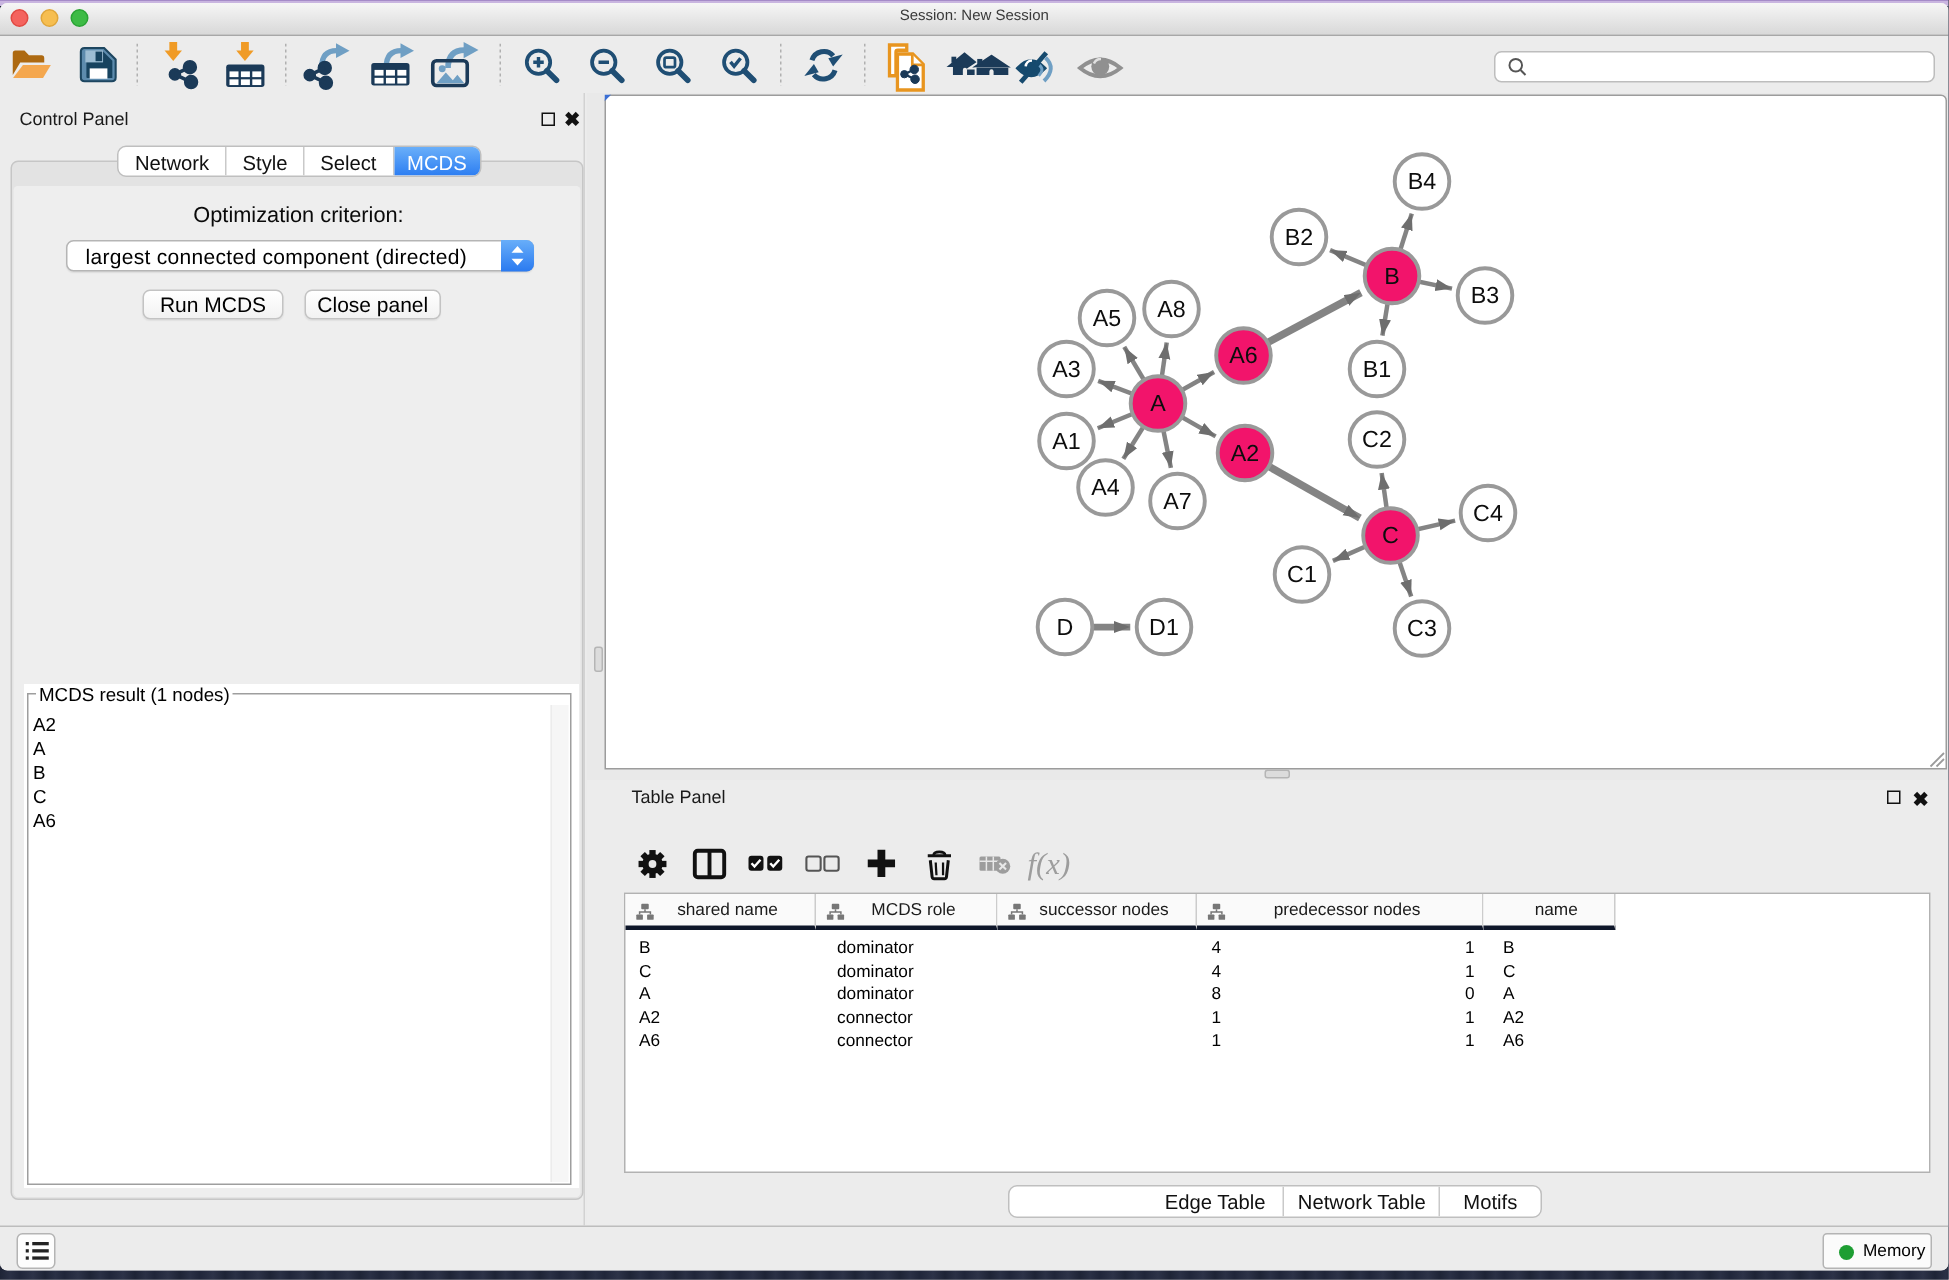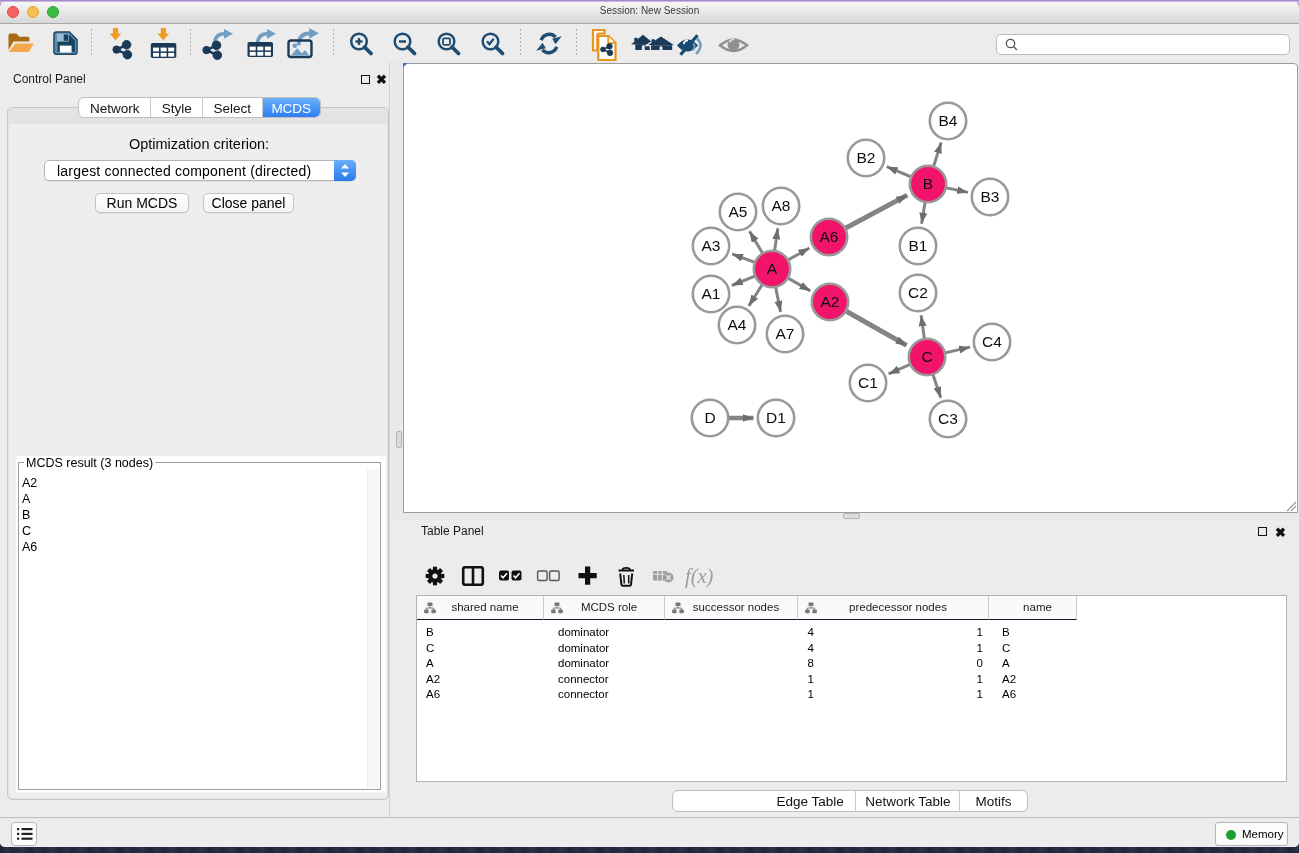--- a/index.html
+++ b/index.html
@@ -47,21 +47,21 @@
 #netframe { position:absolute; top:1px; left:12px; width:895px; height:450px; background:#fff;
   border:1px solid #9c9c9c; border-radius:4px 4px 0 0; }
 #nettitle { position:absolute; top:0; left:0; width:100%; height:21px; background:linear-gradient(#f4f4f4,#d6d6d6);
   border-bottom:1px solid #a8a8a8; border-radius:4px 4px 0 0; }
 #nettitle .title { position:absolute; top:3px; left:0; width:100%; text-align:center; font-size:13px; color:#2e2e2e; }
 
 #tablepanel { position:absolute; top:458px; left:0px; width:908px; height:297px; background:#ececec; }
 #tablepanel .hdr { position:absolute; top:4px; left:30px; font-size:12px; color:#1a1a1a; }
 #ttoolbar { position:absolute; top:33px; left:13px; width:882px; height:39px; }
 #tscroll { position:absolute; top:75px; left:25px; width:871px; height:187px; background:#fff; border:1px solid #b2b2b2; }
-.thead { position:absolute; top:0; height:24px; background:#fafafa; border-right:1px solid #cccccc; border-bottom:1px solid #0f172a; }
+.thead { position:absolute; top:0; height:24px; background:#fafafa; border-right:1px solid #cccccc; border-bottom:3px solid #0f172a; }
 .thead .lbl { position:absolute; top:5px; width:100%; text-align:center; font-size:11.5px; color:#1c1c1c; }
 .trow { position:absolute; font-size:11.5px; color:#000; }
 .trow.num { width:149px; text-align:right; }
 .trow.num2 { width:185px; text-align:right; }
 .hico { position:absolute; left:7px; top:6px; width:12px; height:12px; fill:#777; }
 .thead .lbl { padding-left:10px; }
 
 .fbtn { position:absolute; width:9px; height:9px; border:1.5px solid #111; }
 .xbtn { position:absolute; font-size:13px; font-weight:bold; color:#111; line-height:9px; }
 
@@ -224,21 +224,21 @@
           <svg width="22" height="21" viewBox="0 0 22 21">
             <path d="M7,8.5 L11,4 L15,8.5 z" fill="#fff"></path>
             <path d="M7,12.5 L11,17 L15,12.5 z" fill="#fff"></path>
           </svg>
         </div>
       </div>
       <div class="btn" style="left:87px; top:85px; width:94px;">Run MCDS</div>
       <div class="btn" style="left:195px; top:85px; width:91px;">Close panel</div>
       <div id="mcdsbox">
         <div id="mcdsborder"></div>
-        <div id="mcdstitle">MCDS result (3 nodes)</div>
+        <div id="mcdstitle">MCDS result (1 nodes)</div>
         <div id="mcdslist">A2<br>A<br>B<br>C<br>A6</div>
         <div id="mcdsscroll"></div>
       </div>
     </div>
   </div>
 
   <div id="desktop">
     <div id="netframe">
       <svg id="graph" width="893" height="427" viewBox="0 0 893 427" style="position:absolute; top:22px; left:0;">
         <defs>

